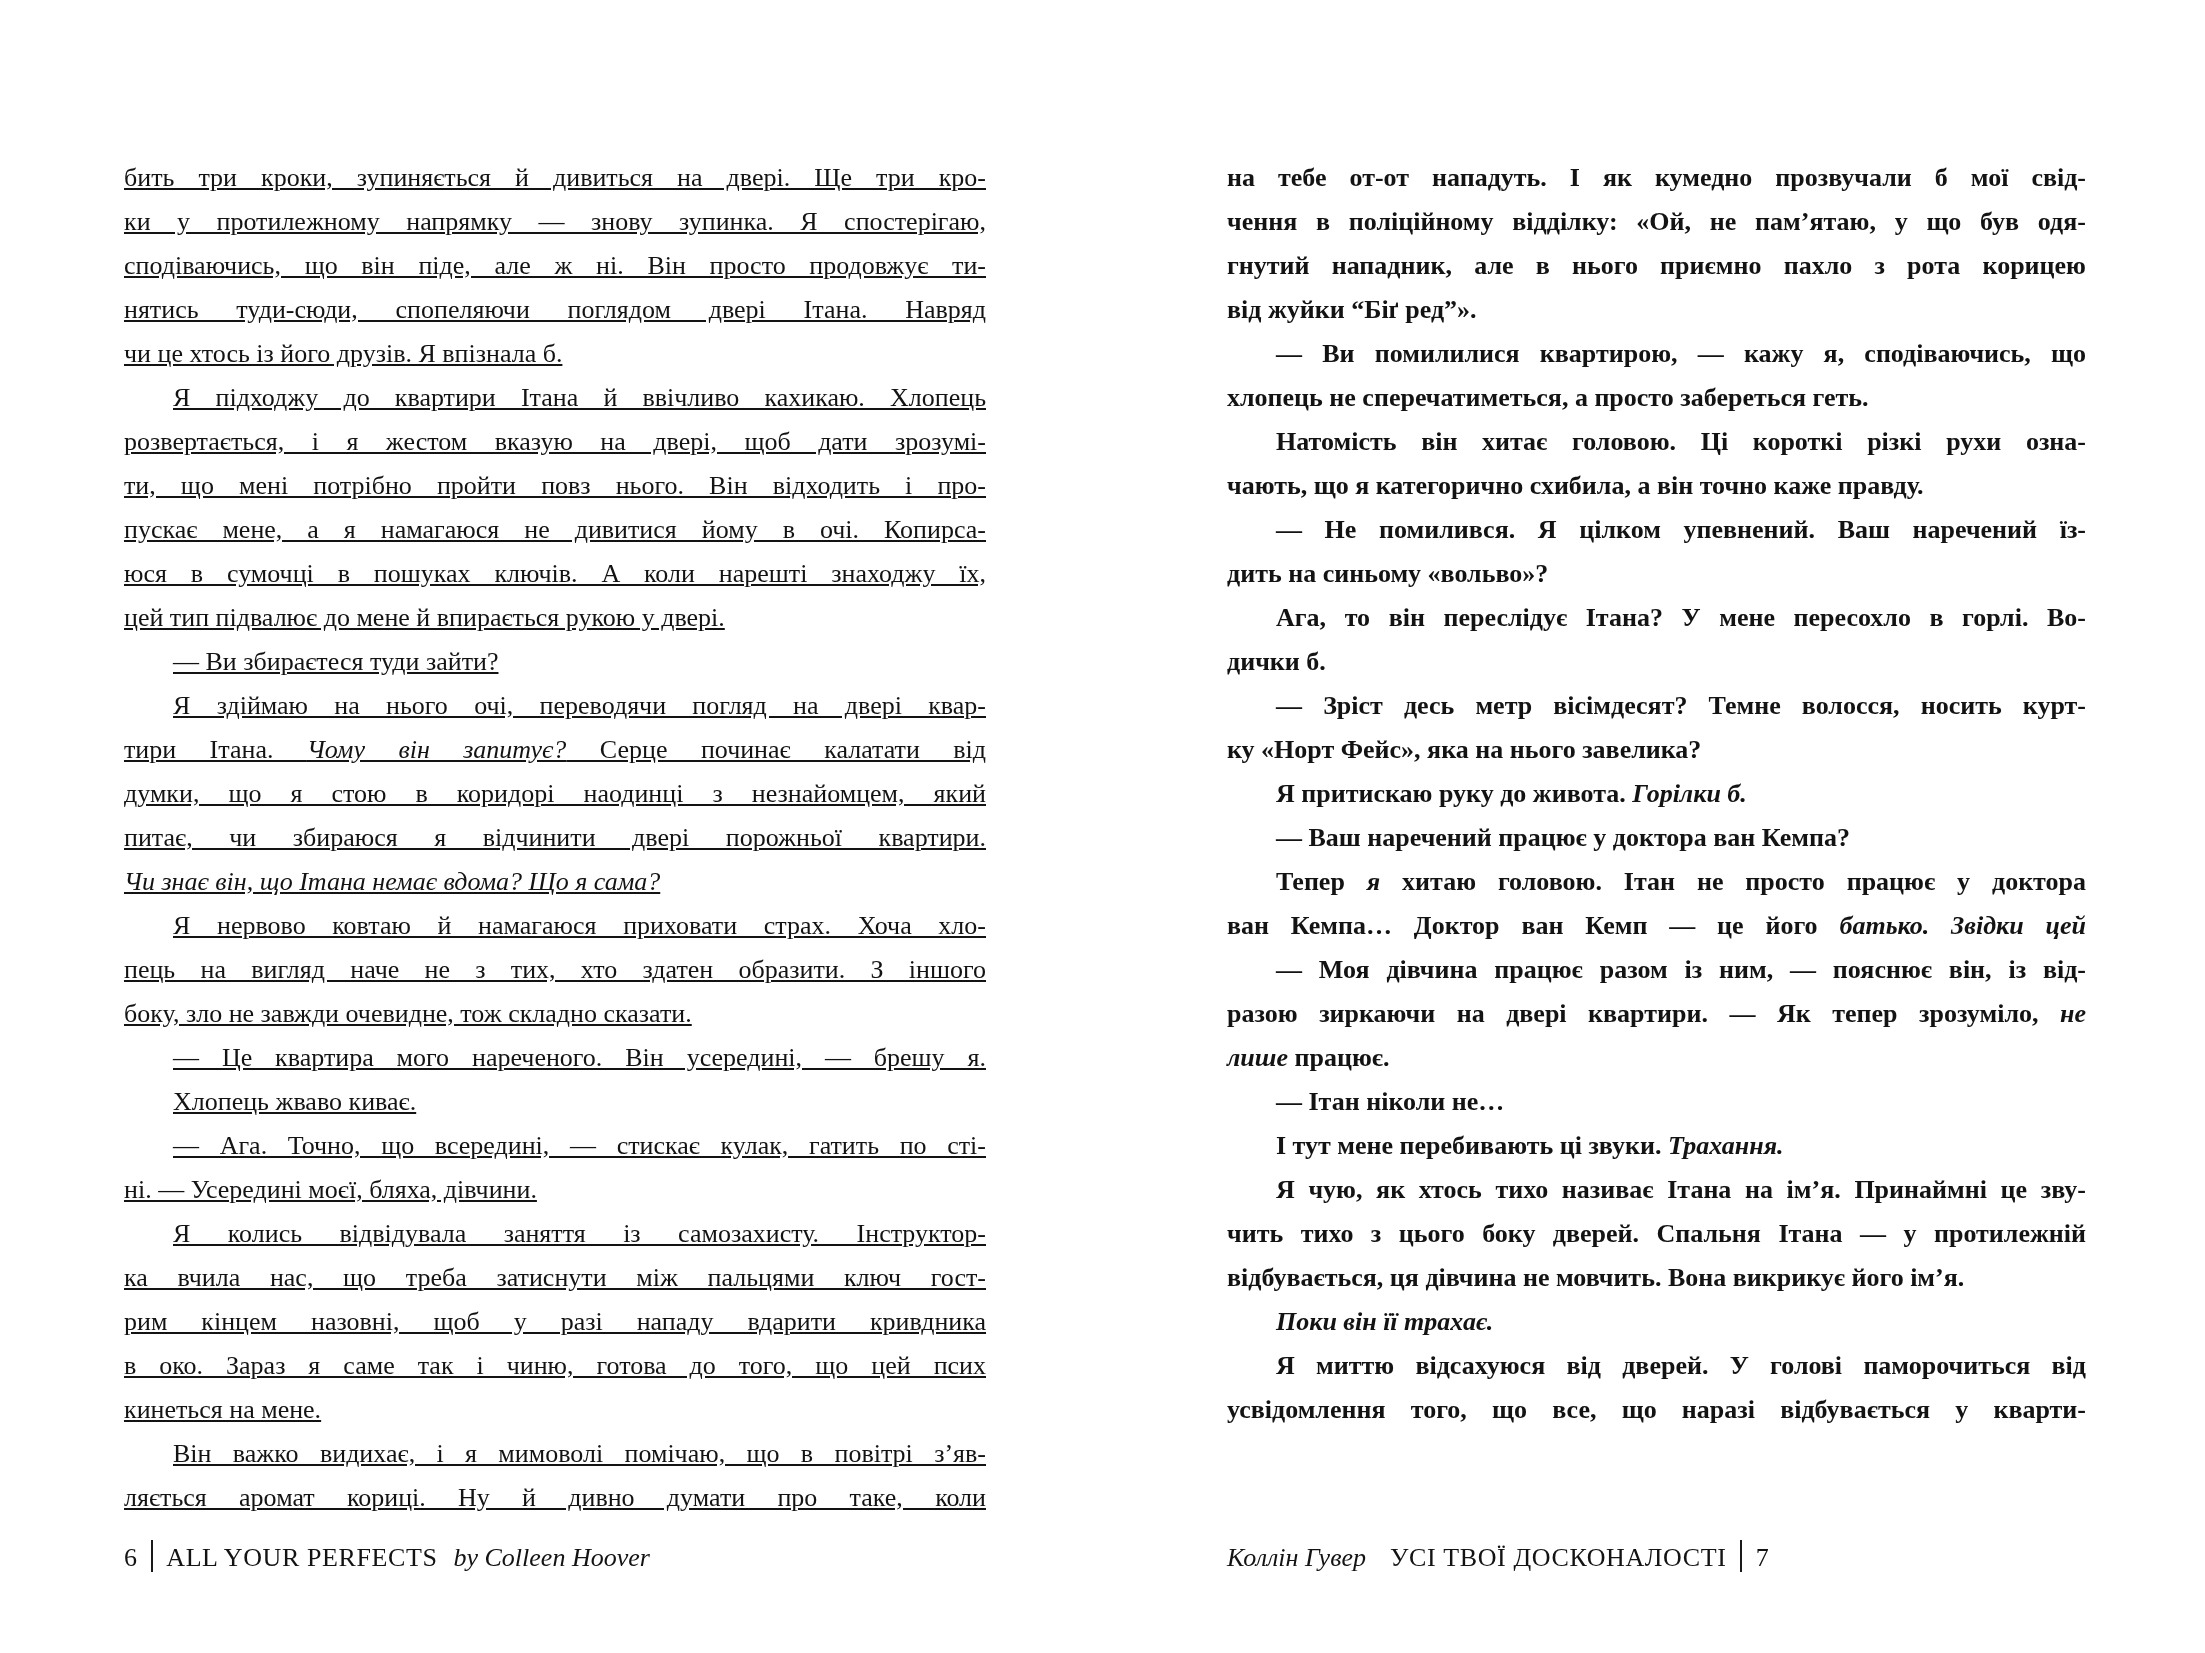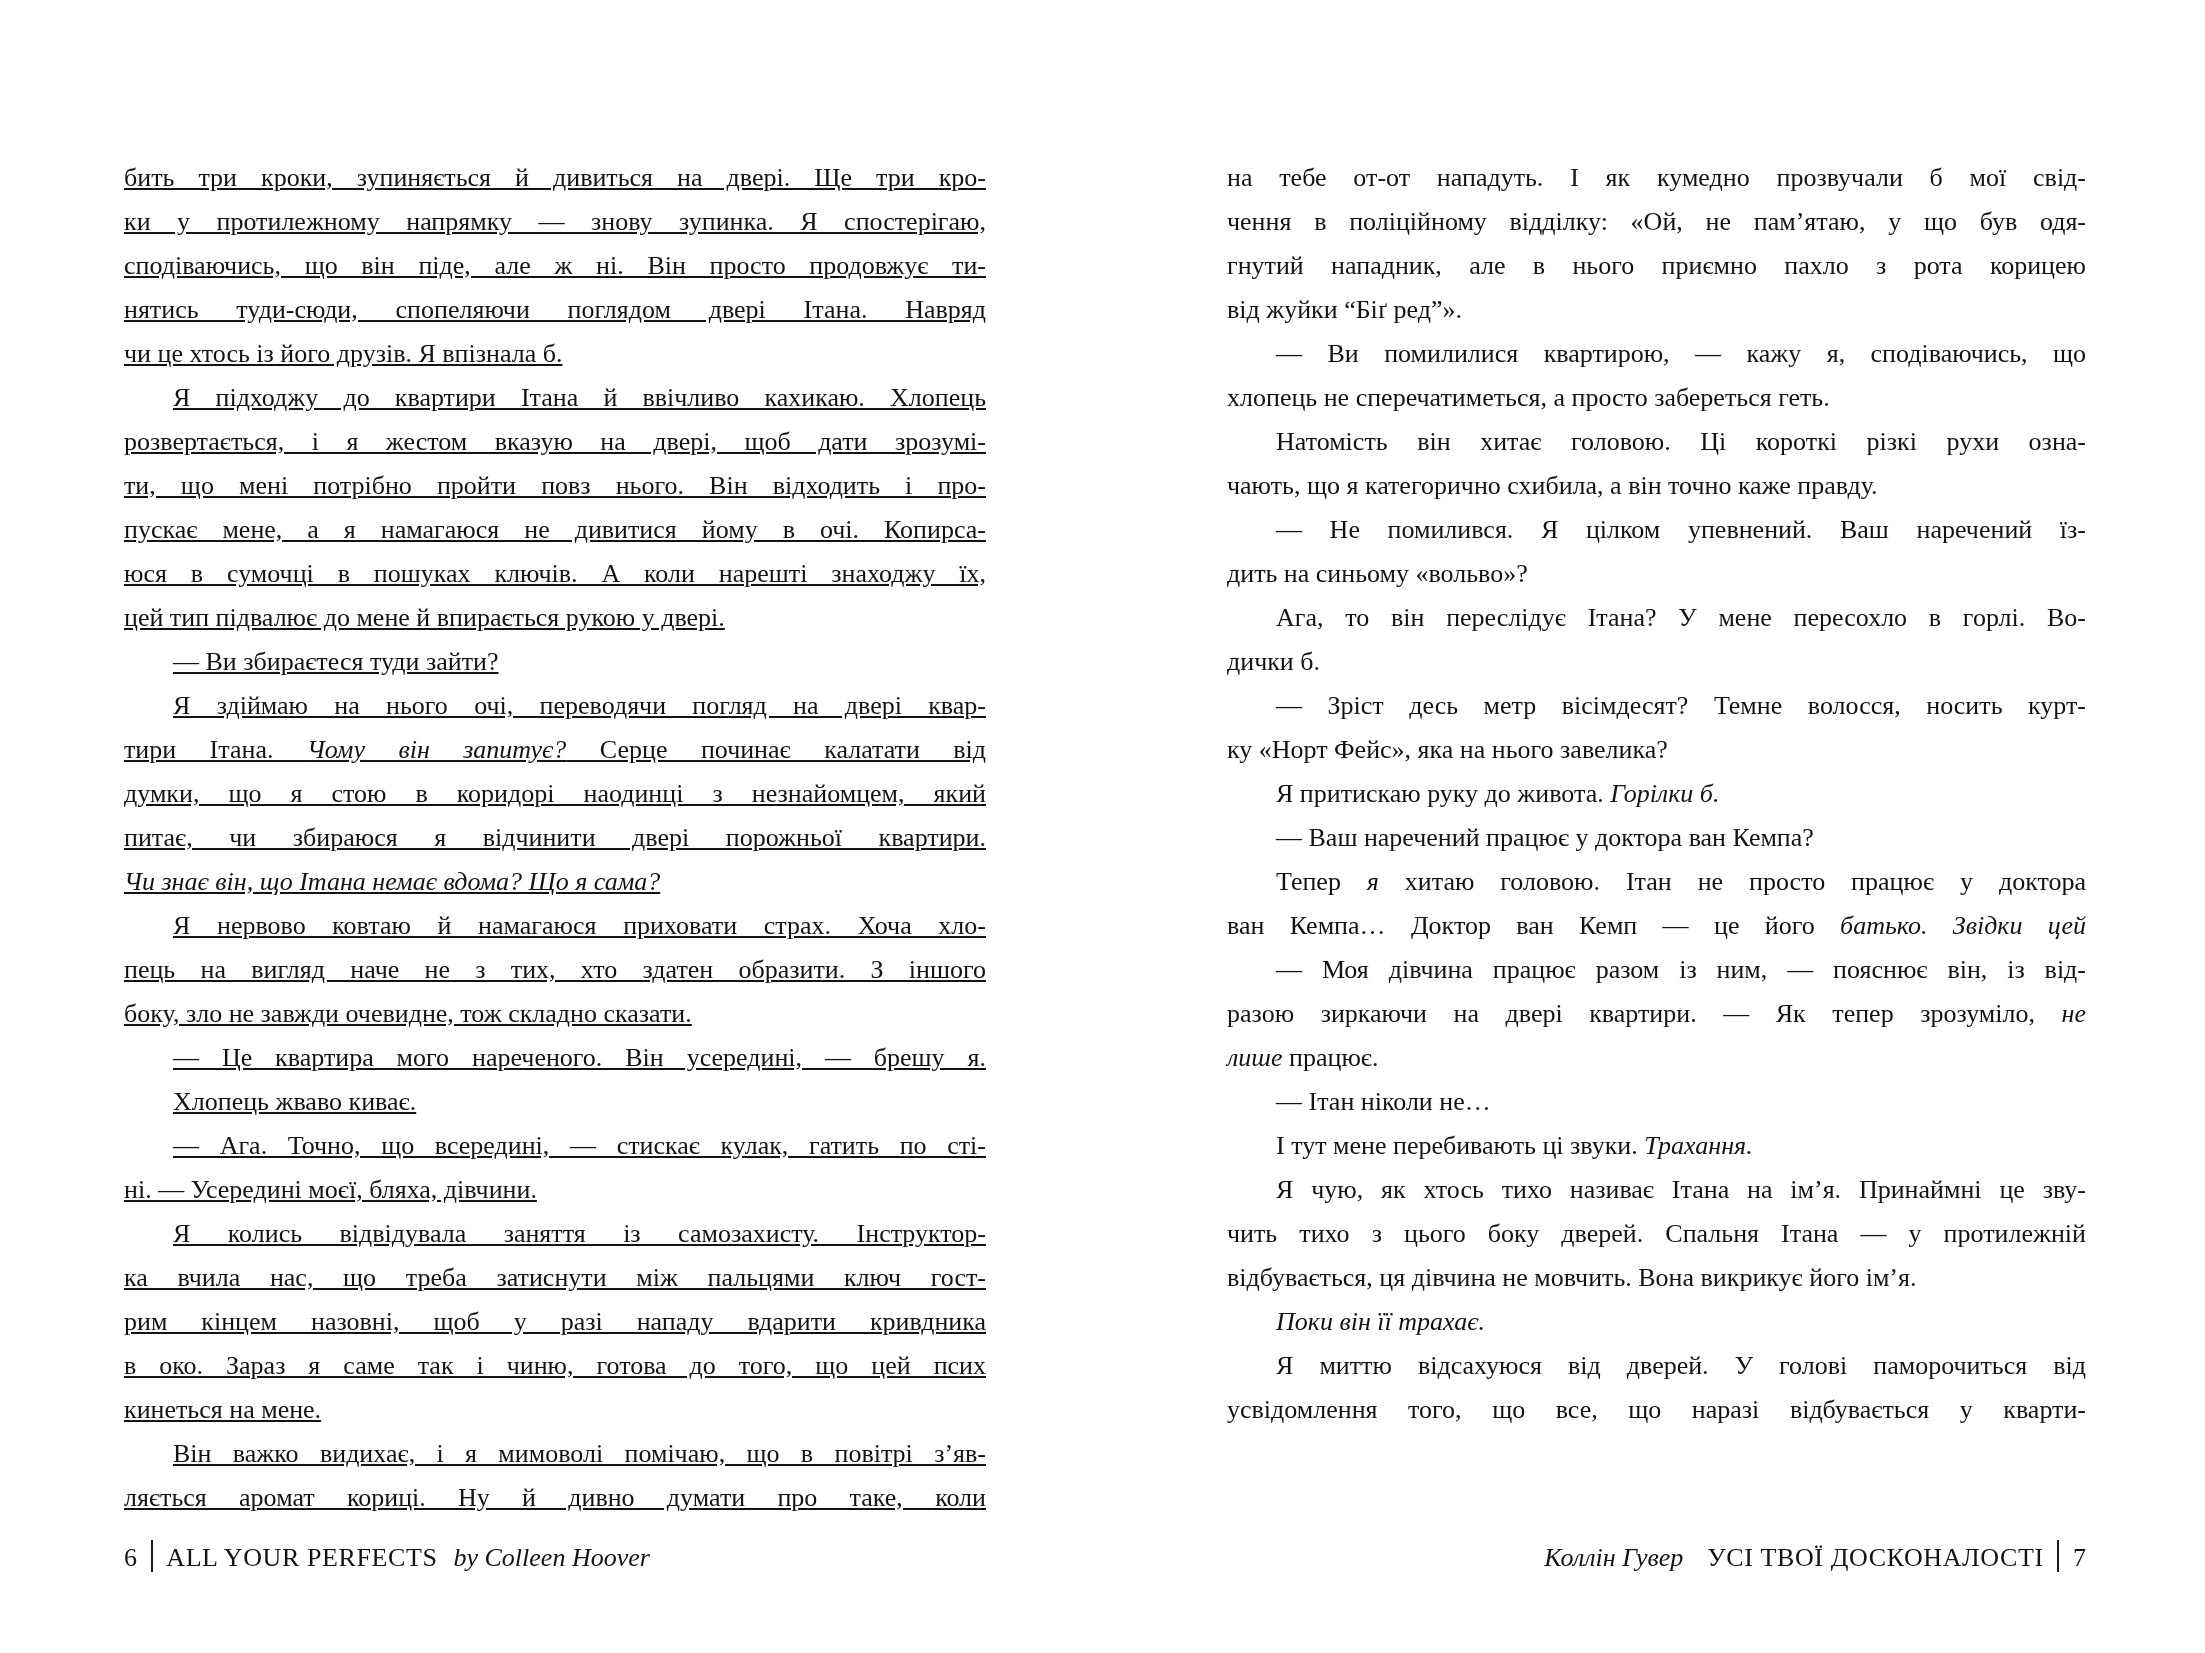--- a/index.html
+++ b/index.html
@@ -13,21 +13,21 @@
     background: #ffffff;
     color: #131313;
     font-family: "Liberation Serif", "DejaVu Serif", serif;
     overflow: hidden;
   }
   .textcol {
     position: absolute;
     top: 156px;
   }
   #left-col  { left: 124px;  width: 862px; text-decoration: underline; }
-  #right-col { left: 1227px; width: 859px; }
+  #right-col { left: 1227px; width: 859px; font-weight: bold; }
 
   .line {
     font-size: 26px;
     line-height: 44px;
     height: 44px;
     text-align: justify;
     text-align-last: justify;
     overflow: visible;
   }
   .line.rag { text-align-last: left; }
@@ -35,21 +35,21 @@
   .it { font-style: italic; }
 
   .footer {
     position: absolute;
     top: 1536px;
     font-size: 26px;
     line-height: 44px;
     white-space: nowrap;
   }
   #footer-left  { left: 124px; }
-  #footer-right { left: 1227px; width: 859px; text-align: right; }
+  #footer-right { left: 1227px; width: 859px; }
 
   .fbar {
     display: inline-block;
     width: 1.9px;
     height: 32px;
     background: #1a1a1a;
     margin: 0 13.7px;
     vertical-align: -6.2px;
   }
   .ftitle  { letter-spacing: 0.6px; }

